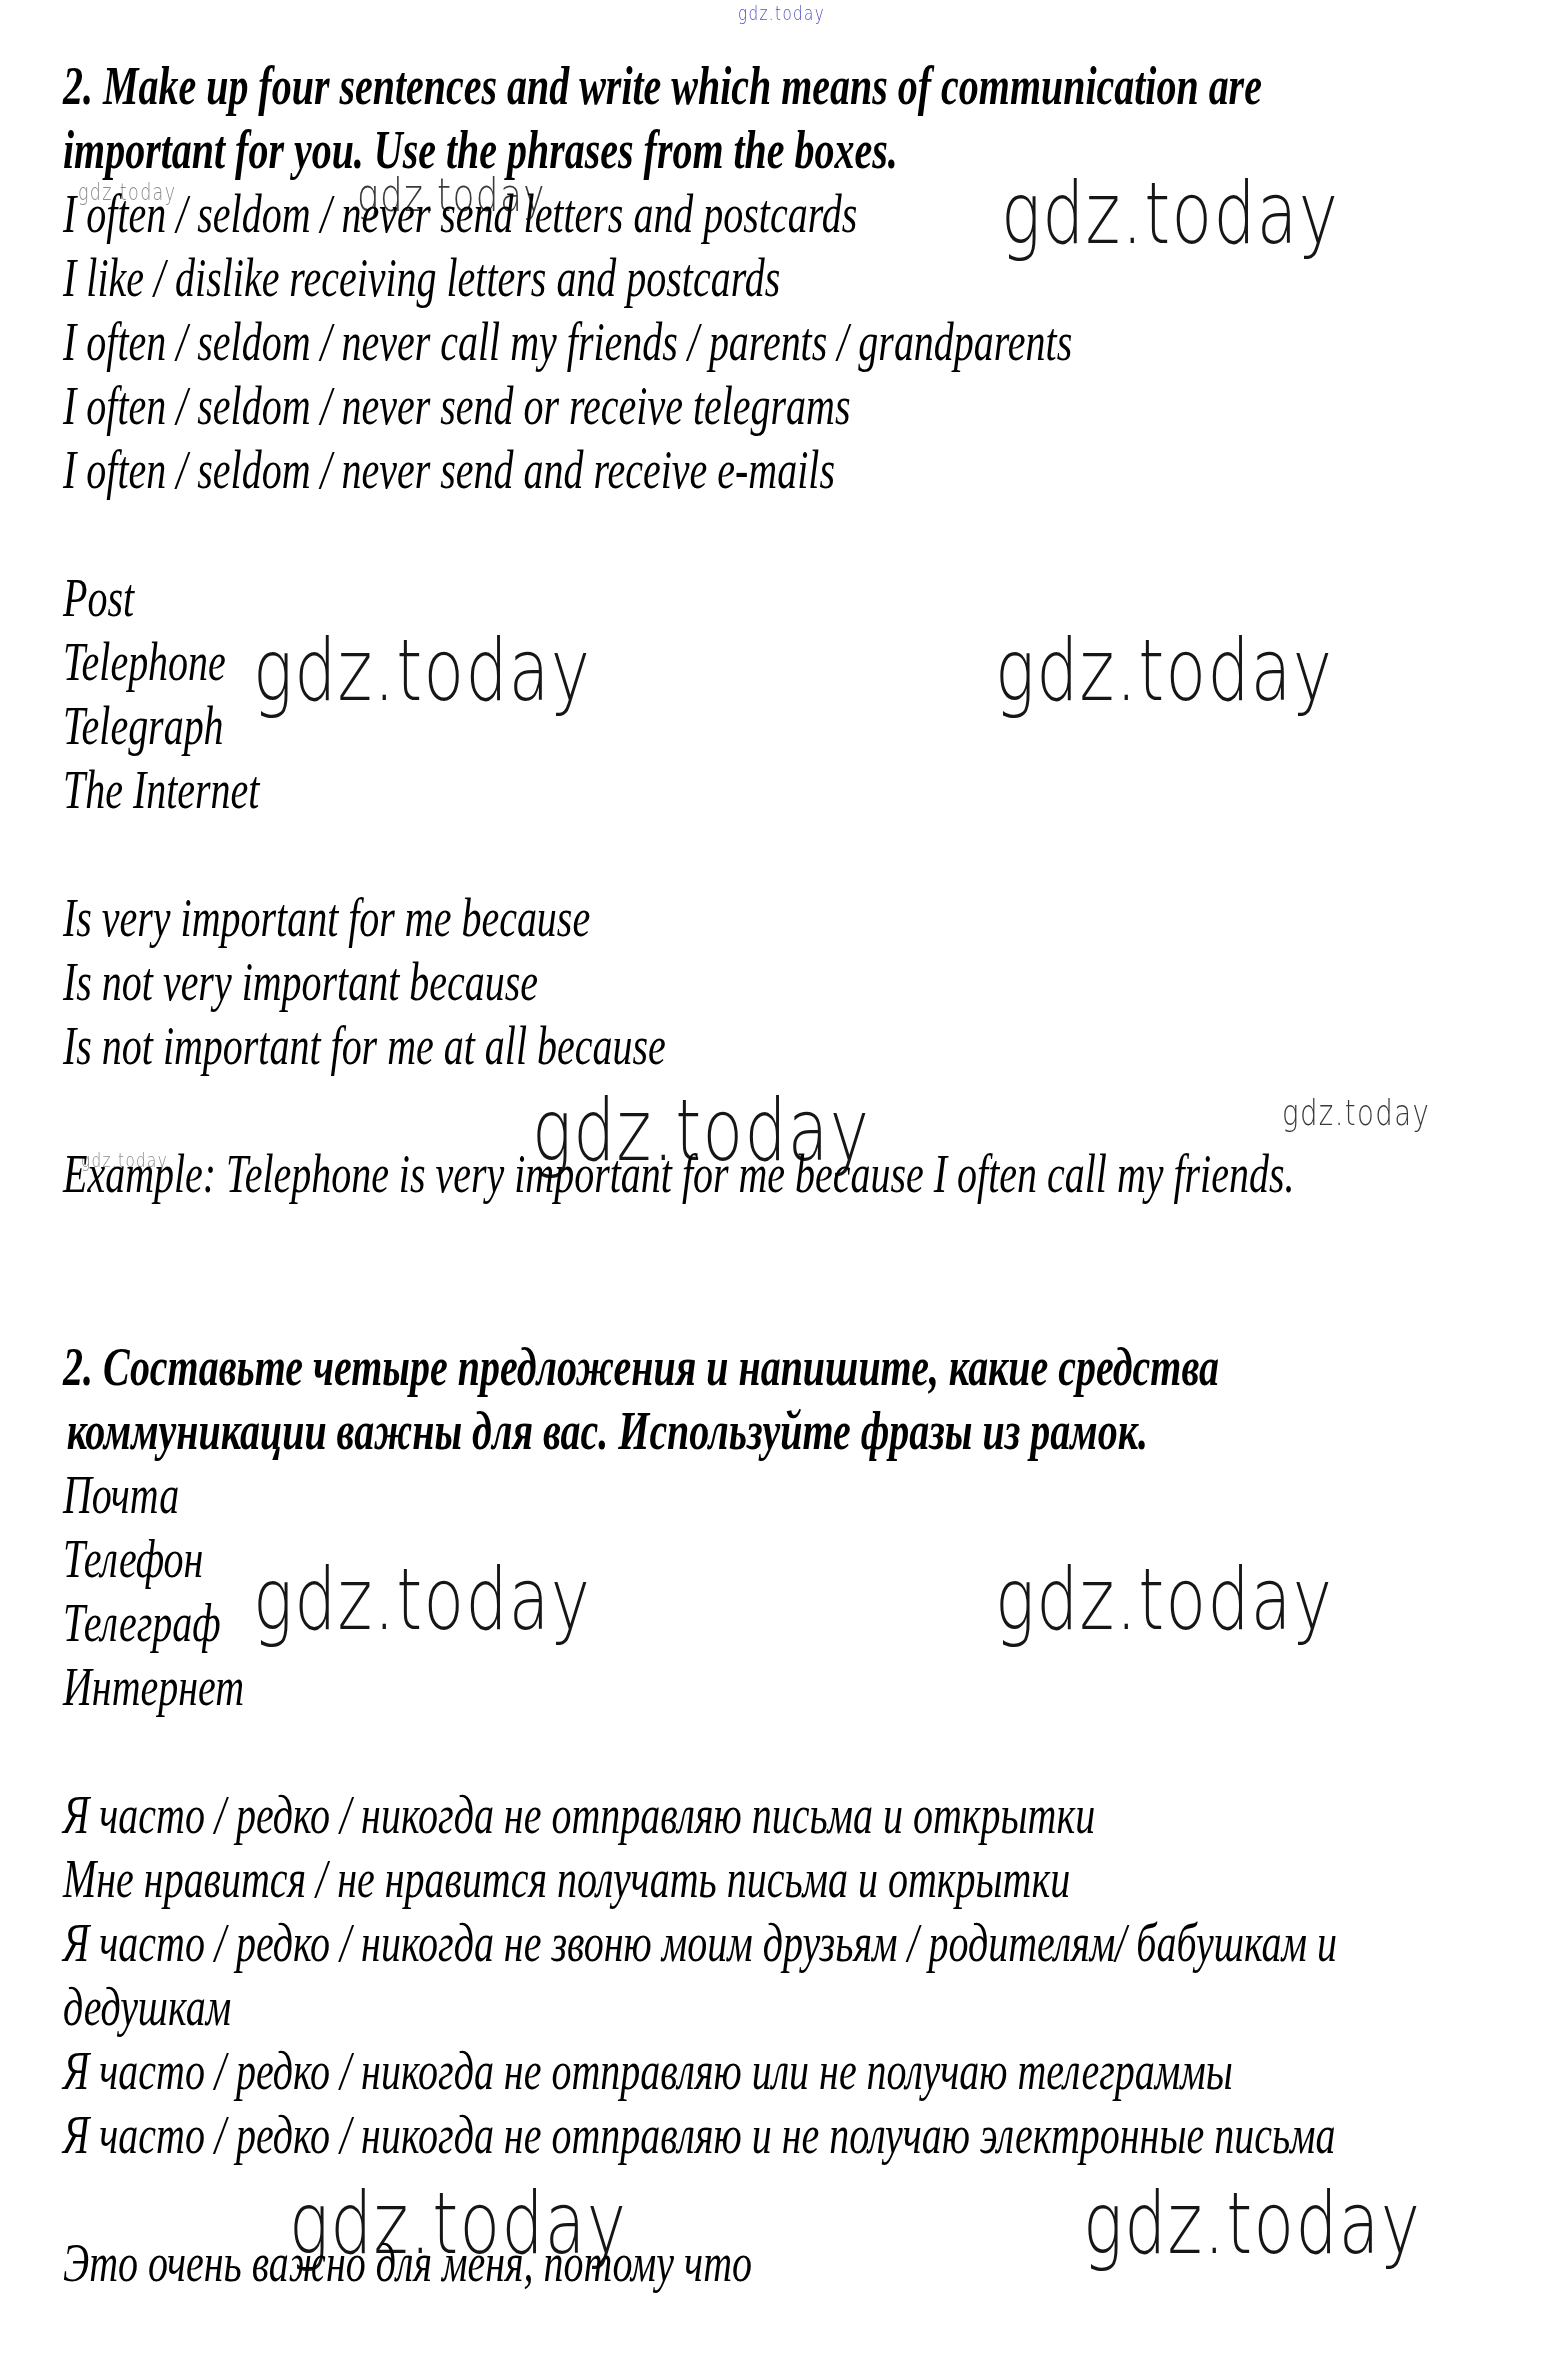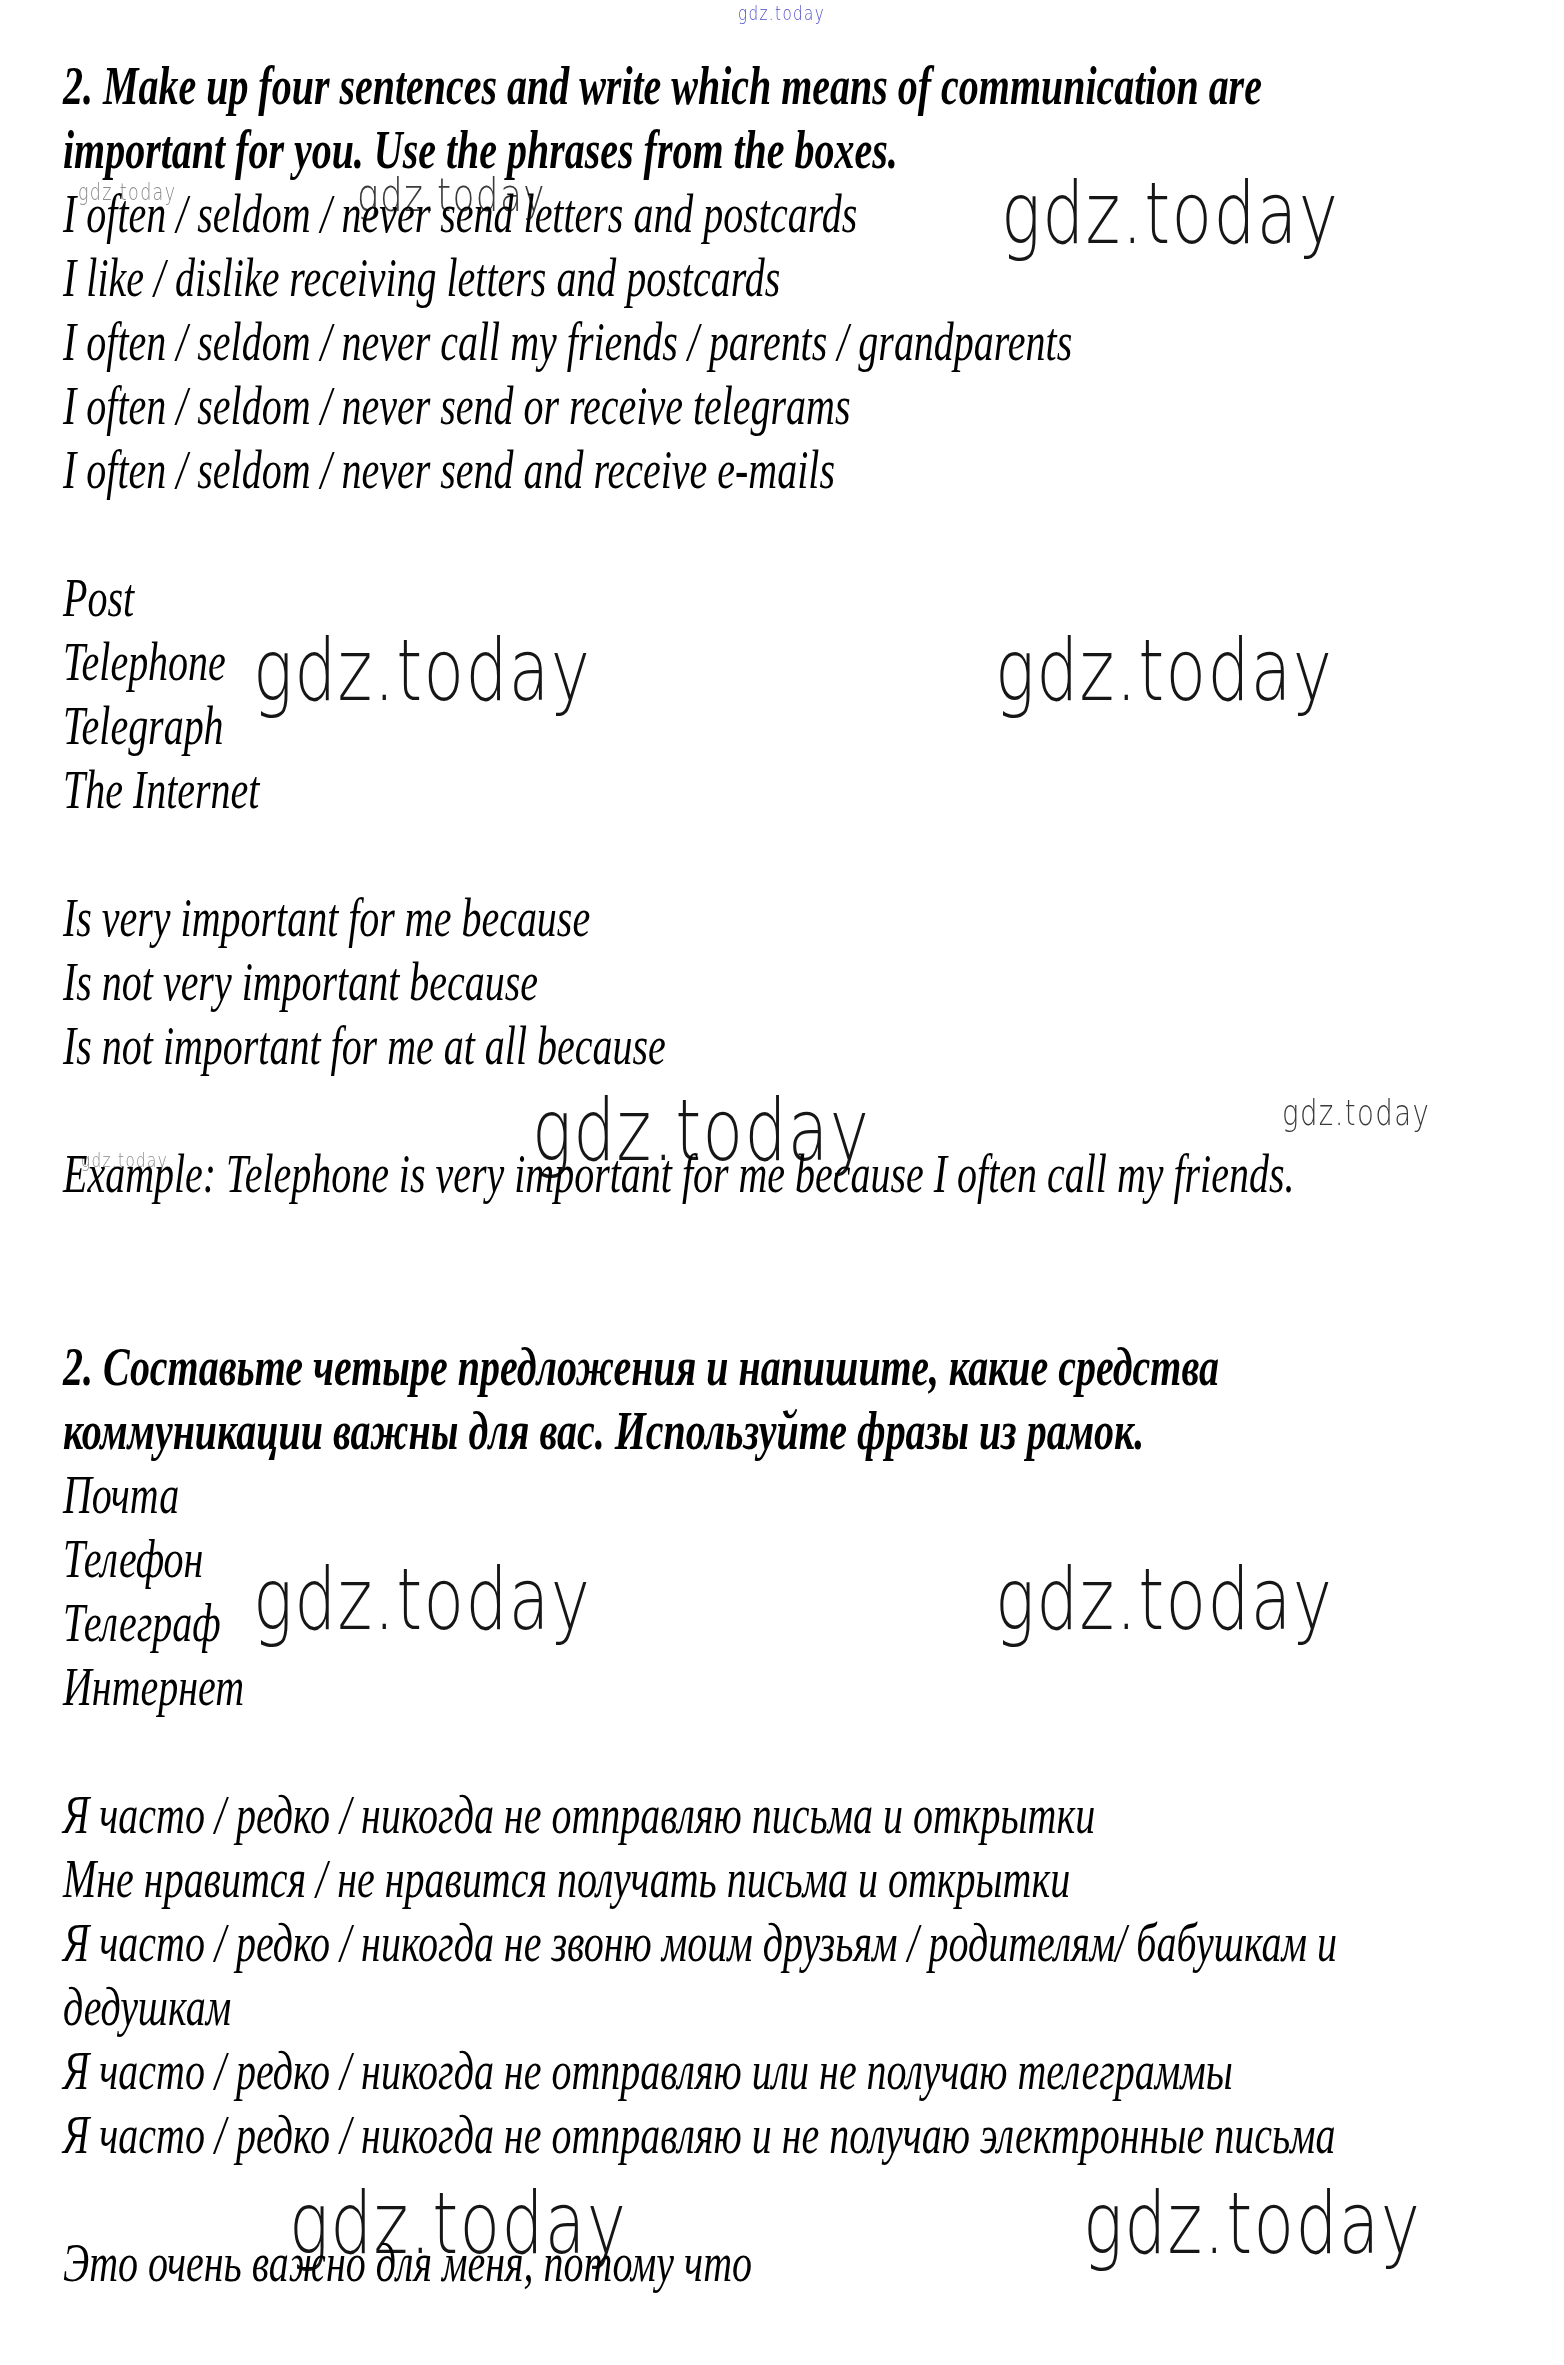--- a/index.html
+++ b/index.html
@@ -41,21 +41,21 @@
   .line {
     font-size: 54px;
     line-height: 64px;
     color: #000000;
     white-space: nowrap;
     transform: scaleX(0.74);
     transform-origin: 0 50%;
   }
   .bold { font-weight: bold; }
   .gap1 { margin-top: 64px; }
-  .gap2 { margin-top: 129px; }
+  .gap2 { margin-top: 129px; text-align: center; }
 </style>
 </head>
 <body>
 
 <div class="page">
 
   <div class="watermark-layer">
       <span class="watermark" style="left: 738px; top: 4.5px; font-size: 16.5px; color: rgb(77, 77, 201);">gdz.today</span>
       <span class="watermark" style="left: 78px; top: 181px; font-size: 19px; color: rgb(138, 138, 138);">gdz.today</span>
       <span class="watermark" style="left: 357px; top: 172px; font-size: 39px; color: rgb(58, 58, 58);">gdz.today</span>

